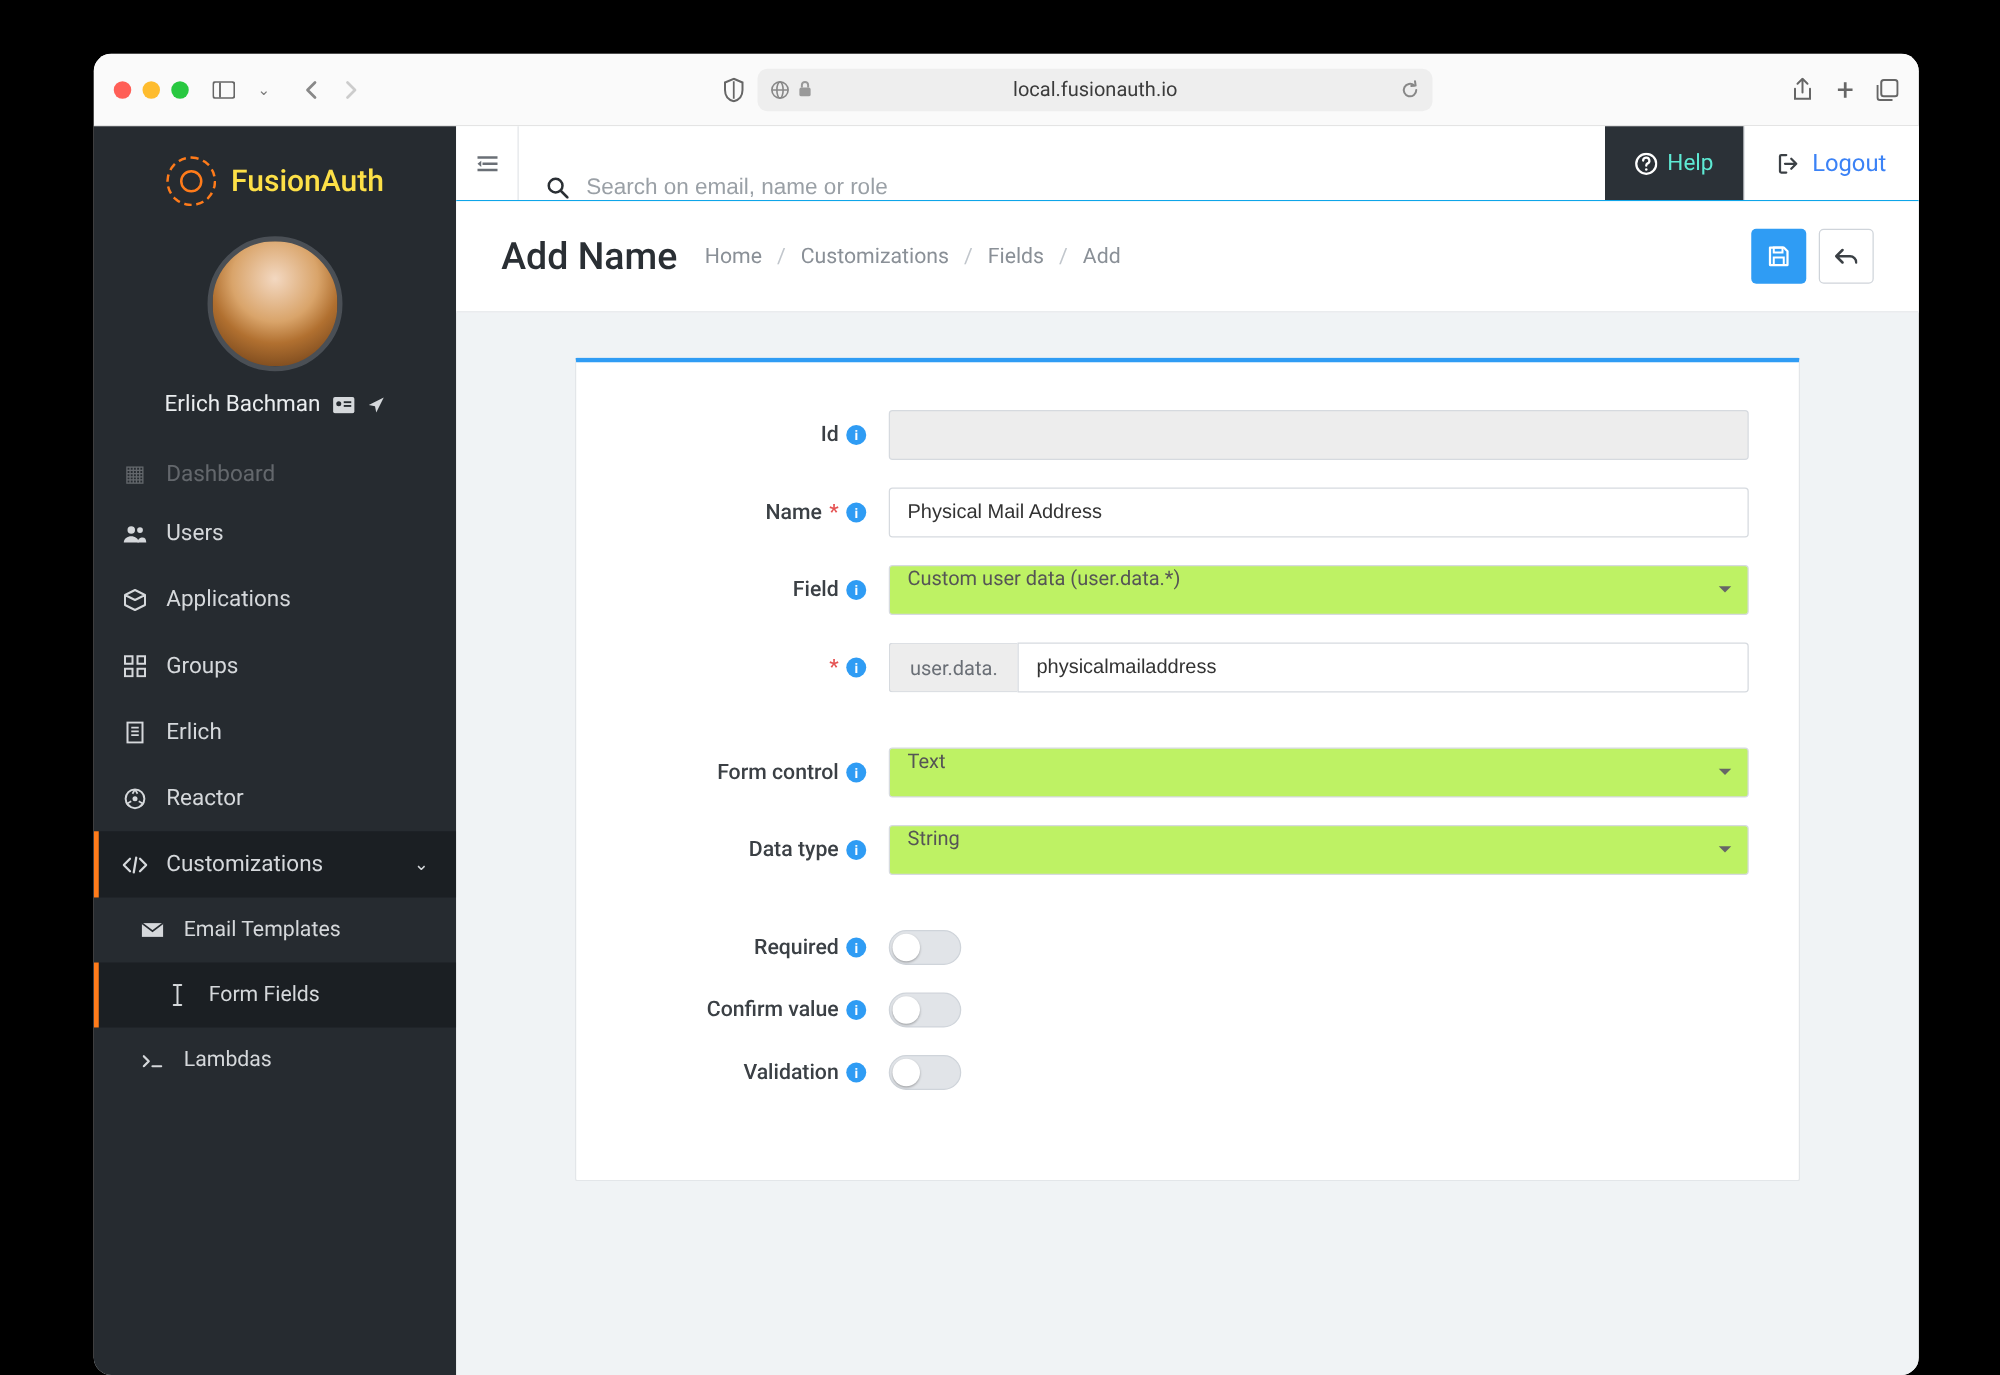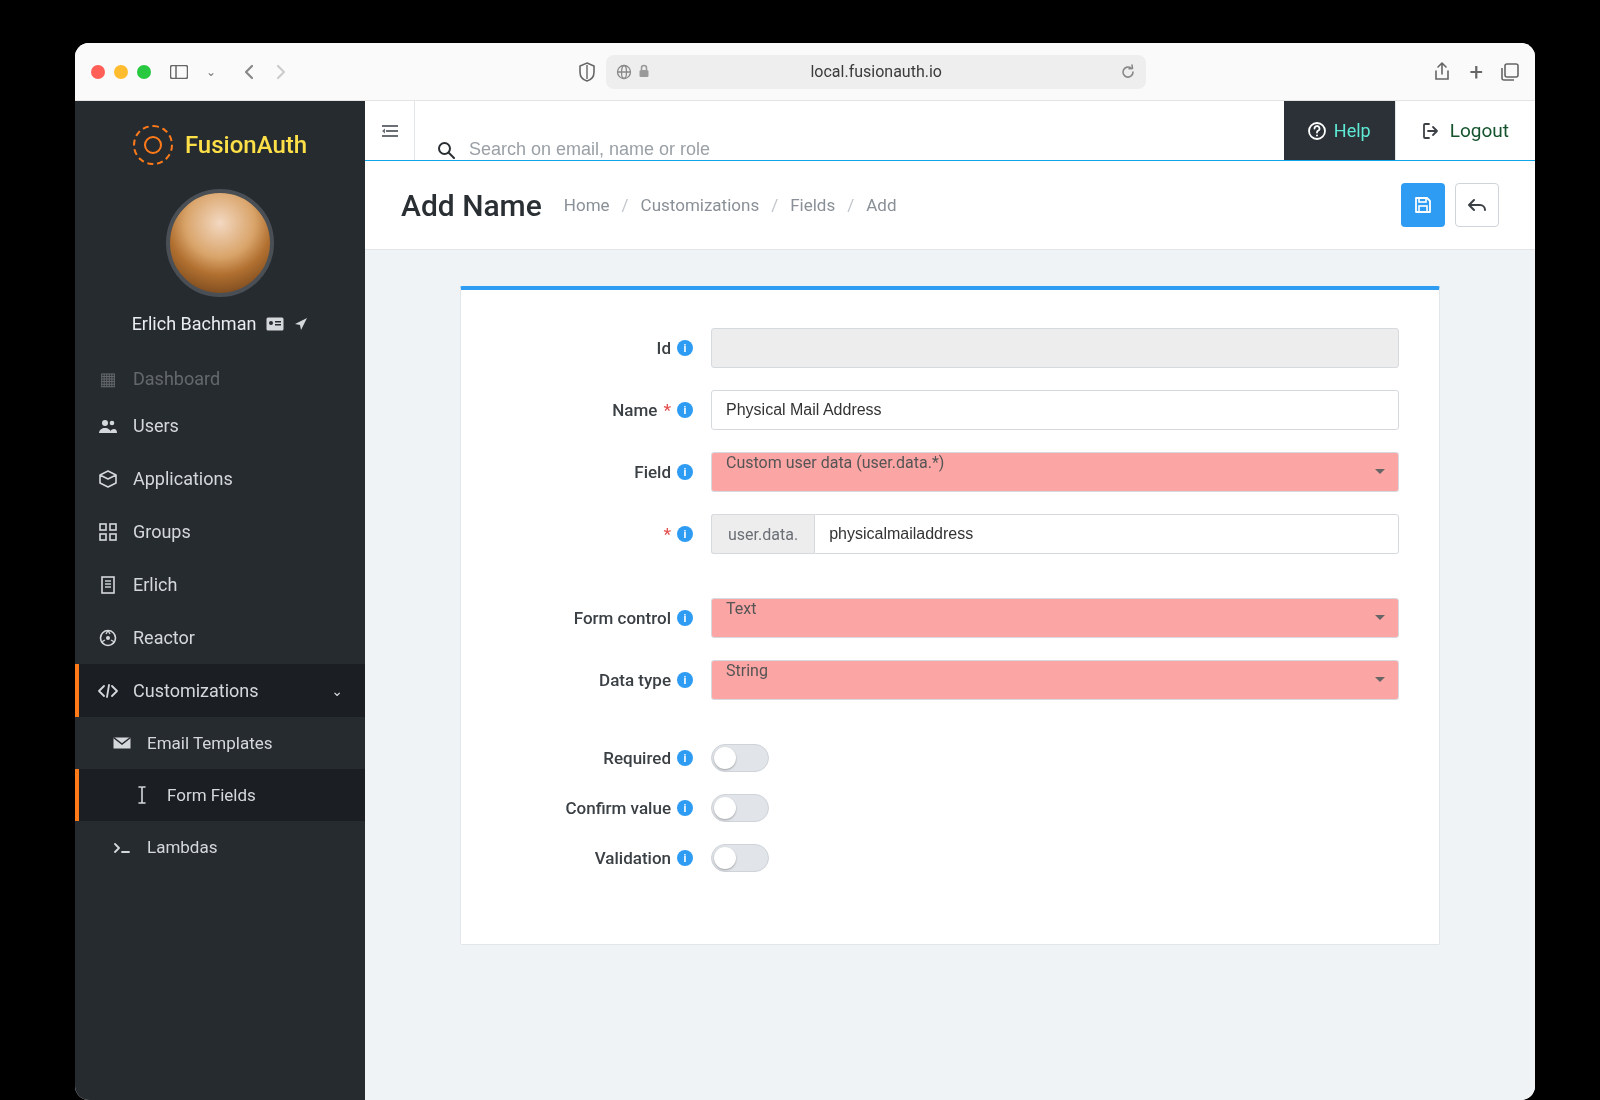--- a/index.html
+++ b/index.html
@@ -123,21 +123,21 @@
 .search-wrap input {
   border:none; outline:none; font-size:18px; color:#333;
   width:100%; background:transparent;
 }
 .search-wrap input::placeholder { color:#9aa0a6; }
 .help-btn {
   background:#2b3137; color:#5eead4; height:100%; padding:0 24px;
   display:flex; align-items:center; gap:8px; font-size:18px;
 }
 .logout-btn {
-  background:#fff; color:#14532d; height:100%; padding:0 26px;
+  background:#fff; color:#3b82f6; height:100%; padding:0 26px;
   display:flex; align-items:center; gap:10px; font-size:19px;
   border-left:1px solid #e3e6e9;
 }
 
 .page-header {
   background:#fff; padding:22px 36px; display:flex; align-items:center;
   border-bottom:1px solid #e3e6e9;
 }
 .page-title { font-size:30px; font-weight:500; color:#2a2f34; margin-right:22px; }
 .breadcrumb { display:flex; align-items:center; gap:12px; color:#8a9097; font-size:17px; }
@@ -169,21 +169,21 @@
 .info-icon {
   width:16px; height:16px; border-radius:50%;
   background:#2f9cf4; color:#fff; font-size:11px; font-weight:700;
   display:inline-flex; align-items:center; justify-content:center;
 }
 .form-input, .form-select {
   flex:1; height:40px; border:1px solid #d6dadf; border-radius:3px;
   padding:0 14px; font-size:16px; background:#fff; color:#333;
 }
 .form-input.readonly { background:#ededed; color:#777; }
-.form-select { background:#fca5a5; color:#555; appearance:none; position:relative; }
+.form-select { background:#bef264; color:#555; appearance:none; position:relative; }
 .select-wrap { flex:1; position:relative; }
 .select-wrap::after {
   content:""; position:absolute; right:14px; top:17px;
   border-left:5px solid transparent; border-right:5px solid transparent;
   border-top:5px solid #666;
 }
 .prefix-group { flex:1; display:flex; }
 .prefix {
   background:#ededed; border:1px solid #d6dadf; border-right:none;
   border-radius:3px 0 0 3px; padding:0 16px; display:flex; align-items:center;

